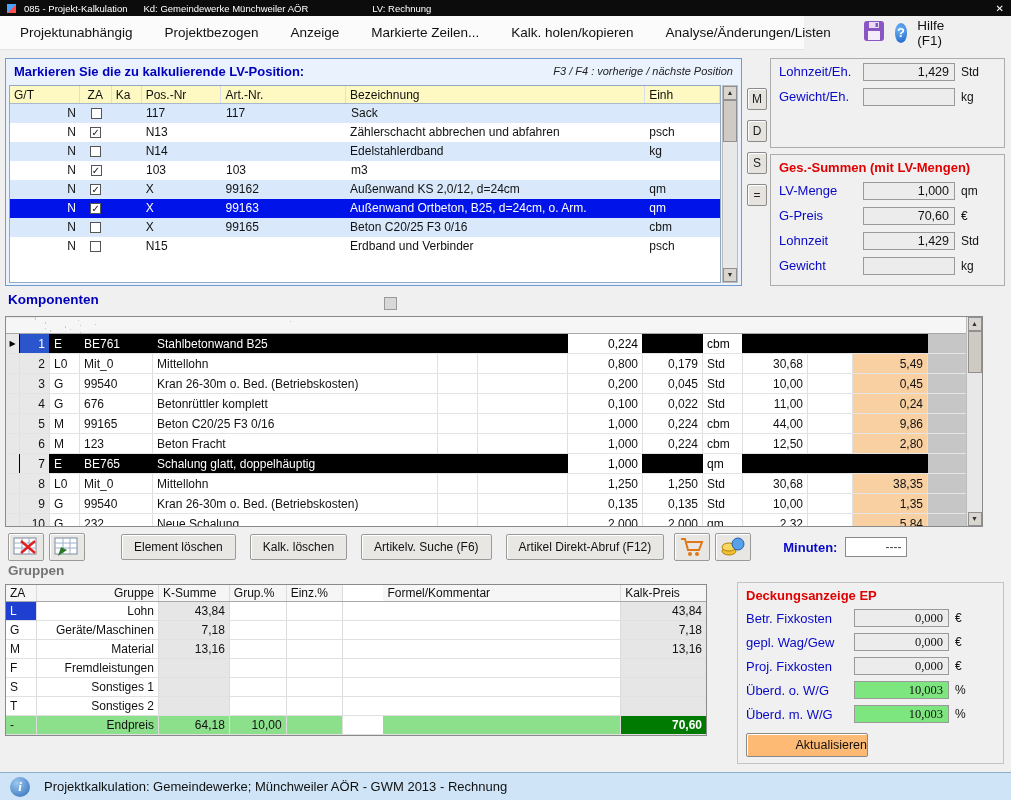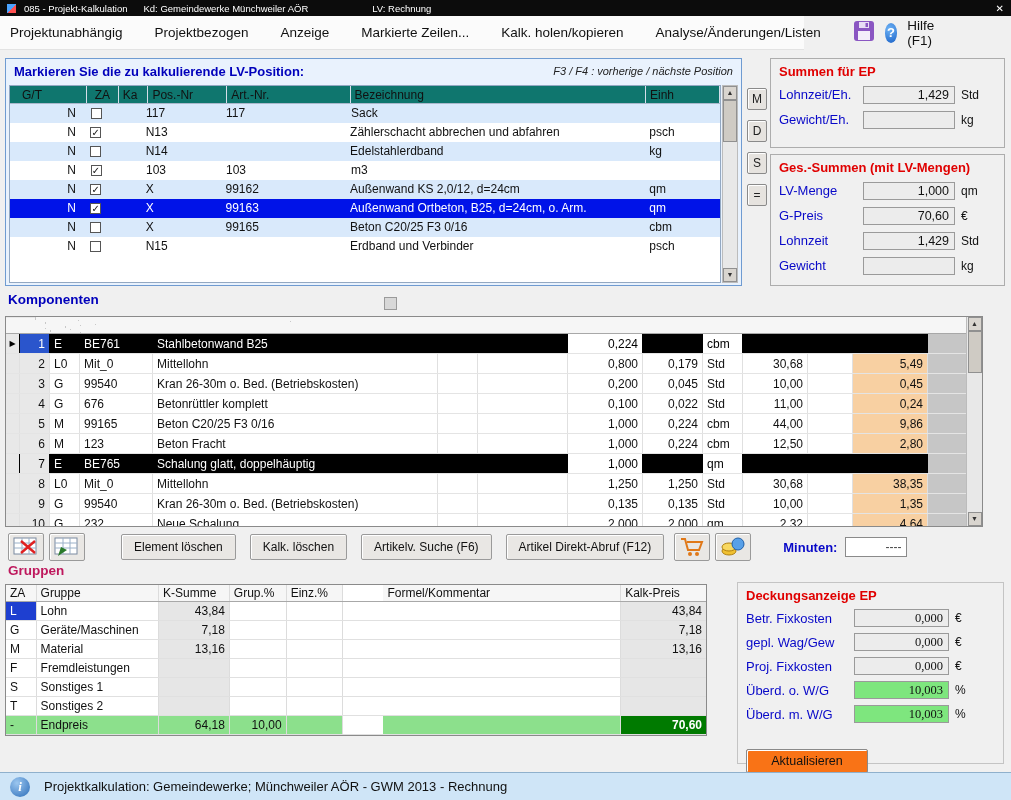--- a/index.html
+++ b/index.html
@@ -7,37 +7,37 @@
   body{position:relative;background:#f0f0f0;font-family:"Liberation Sans",sans-serif;font-size:12px;color:#111;overflow:hidden;}
 
   
   .titlebar{position:absolute;left:0;top:0;width:1011px;height:16px;background:#0c0c0c;color:#fff;display:flex;align-items:center;gap:8px;padding:0 7px;font-size:9.5px;}
   .app-icon{width:9px;height:9px;background:linear-gradient(135deg,#4aa3ff 55%,#ff5050 45%);flex:0 0 auto;}
   .tb-kd{margin-left:8px;}
   .tb-lv{margin-left:56px;}
   .tb-close{margin-left:auto;font-size:10px;cursor:default;}
 
   
-  .menubar{position:absolute;left:0;top:16px;width:804px;height:34px;background:#fbfbfb;border-bottom:1px solid #e3e3e3;display:flex;align-items:center;padding:0 10px;font-size:13.5px;}
+  .menubar{position:absolute;left:0;top:16px;width:804px;height:34px;background:#fbfbfb;border-bottom:1px solid #e3e3e3;display:flex;align-items:center;padding:0 20px;font-size:13.5px;}
   #menu-items{display:flex;align-items:center;}
   .menu-item{margin-right:32px;cursor:default;white-space:nowrap;}
   .mb-right{margin-left:auto;display:flex;align-items:center;gap:10px;}
   .help-circle{width:20px;height:20px;border-radius:50%;background:radial-gradient(circle at 35% 30%,#6db2f5,#1b63c8);color:#fff;font-weight:bold;text-align:center;line-height:20px;font-size:13px;}
   .help-label{font-size:13.5px;}
 
   
   .lv-panel{position:absolute;left:5px;top:58px;width:737px;height:228px;background:#e9f2fd;border:1px solid #6f9bd1;}
   .lv-head{height:24px;display:flex;align-items:center;padding:0 8px;}
   .lv-title{color:#0000bb;font-weight:bold;font-size:13px;}
   .lv-hint{margin-left:auto;font-style:italic;font-size:11px;color:#222;}
   .lv-table{position:absolute;left:3px;top:26px;width:712px;height:198px;background:#fff;border:1px solid #93a8c2;overflow:hidden;}
   .lv-row{display:flex;height:19px;line-height:19px;}
   .lv-row.alt{background:#d9e9fb;}
   .lv-row.sel{background:#0013e8;color:#fff;}
-  .lv-header{height:18px;line-height:18px;border-bottom:1px solid #aab8cc;background:#0f766e;padding-left:8px;}
+  .lv-header{height:18px;line-height:18px;border-bottom:1px solid #aab8cc;background:#fef9c3;}
   .c{overflow:hidden;white-space:pre;padding:0 4px;}
   .lv-header .c{text-align:left;border-right:1px solid #d5deea;}
   .lv-gt{width:70px;text-align:right;}
   .lv-za{width:32px;display:flex;align-items:center;justify-content:center;}
   .lv-ka{width:30px;}
   .lv-pos{width:80px;}
   .lv-art{width:125px;}
   .lv-bez{width:300px;}
   .lv-einh{width:75px;}
   .lv-header .lv-gt{text-align:left;}
@@ -98,43 +98,43 @@
   
   .toolbar{position:absolute;left:8px;top:533px;width:998px;height:28px;display:flex;align-items:center;overflow:hidden;}
   .ibtn{width:36px;height:28px;background:#e9e7e4;border:1px solid #9a9a9a;border-radius:2px;display:flex;align-items:center;justify-content:center;box-shadow:inset 1px 1px 0 #fff;flex:0 0 auto;}
   .ibtn + .ibtn{margin-left:5px;}
   .tbtn{height:26px;background:#e9e7e4;border:1px solid #9a9a9a;border-radius:2px;font-size:12px;padding:0 12px;line-height:24px;box-shadow:inset 1px 1px 0 #fff;white-space:nowrap;flex:0 0 auto;}
   .m36{margin-left:36px;} .m14{margin-left:14px;} .m20{margin-left:20px;} .m10{margin-left:10px;}
   .minuten-label{color:#0808c8;font-weight:bold;font-size:13px;margin-left:32px;white-space:nowrap;}
   .minuten-input{width:62px;height:20px;background:#fff;border:1px solid #8a8a8a;margin-left:8px;text-align:right;padding:0 5px;line-height:18px;color:#444;flex:0 0 auto;}
 
   
-  .grp-label{position:absolute;left:8px;top:563px;color:#be185d;font-weight:bold;font-size:13.5px;}
+  .grp-label{position:absolute;left:8px;top:563px;color:#737373;font-weight:bold;font-size:13.5px;}
   .grp-table{position:absolute;left:5px;top:584px;width:702px;border:1px solid #8a8a8a;background:#fff;}
   .g-row{display:flex;height:19px;line-height:19px;border-bottom:1px solid #e0e0e0;background:#fff;}
   .g-row .c{border-right:1px solid #dcdcdc;}
   .g-header{height:17px;line-height:17px;border-bottom:1px solid #a8a8a8;}
   .g-header .c{background:#f6f6f6;}
   .g-za{width:32px;}
-  .g-gruppe{width:130px;}
+  .g-gruppe{width:130px;text-align:right;}
   .g-ksumme{width:75px;background:#e6e6e6;}
   .g-grup{width:60px;}
   .g-einz{width:60px;}
   .g-formel{width:253px;margin-left:40px;}
   .g-kalk{width:90px;background:#e6e6e6;border-right:none!important;}
   .g-za.zsel{background:#1e3fd0;color:#fff;}
   .g-row.end .c{background:#8ce08c;}
   .g-row.end .g-kalk.dg{background:#007a00;color:#fff;font-weight:bold;}
 
   
   .deckung{left:737px;top:582px;width:267px;height:182px;border:1px solid #c4c4c4;}
   .deckung .frow{height:24px;}
   .deckung .flabel{width:108px;}
   .deckung .fbox{width:95px;font-family:Liberation Serif, serif;}
-  .aktualisieren{margin:23px 0 0 8px;width:122px;height:24px;background:#f97316;border:1px solid #8a8a8a;border-radius:2px;font-size:12.5px;text-align:center;line-height:22px;box-shadow:inset 1px 1px 0 #fff;}
+  .aktualisieren{margin:7px 0 0 8px;width:122px;height:24px;background:#fdba74;border:1px solid #8a8a8a;border-radius:2px;font-size:12.5px;text-align:right;line-height:22px;box-shadow:inset 1px 1px 0 #fff;}
 
   
   .statusbar{position:absolute;left:0;top:772px;width:1011px;height:28px;background:#cfe5f7;border-top:1px solid #8fb0cc;display:flex;align-items:center;gap:14px;padding:0 10px;font-size:13px;}
   .info-icon{width:20px;height:20px;border-radius:50%;background:radial-gradient(circle at 35% 30%,#9cc7f0,#2b6cb8);color:#fff;font-style:italic;font-weight:bold;text-align:center;line-height:19px;font-family:"Liberation Serif",serif;font-size:13px;flex:0 0 auto;}
 </style>
 </head>
 <body>
 
 <div class="titlebar">
   <span class="app-icon"></span>
@@ -261,21 +261,20 @@
   </div>
 </div>
 <div class="side-btns" id="side-btns">
     <div class="side-btn">M</div>
     <div class="side-btn">D</div>
     <div class="side-btn">S</div>
     <div class="side-btn">=</div>
   </div>
 
 <div class="panel summen">
-  <div class="panel-title">Summen für EP</div>
   <div id="summen-fields">
       <div class="frow">
         <div class="flabel">Lohnzeit/Eh.</div>
         <div class="fbox">1,429</div>
         <div class="funit">Std</div>
       </div>
       <div class="frow">
         <div class="flabel">Gewicht/Eh.</div>
         <div class="fbox"></div>
         <div class="funit">kg</div>
@@ -478,21 +477,21 @@
         <div class="c k-za">G</div>
         <div class="c k-art">232</div>
         <div class="c k-bez">Neue Schalung</div>
         <div class="c k-zuw"></div>
         <div class="c k-formel"></div>
         <div class="c k-menge num">2,000</div>
         <div class="c k-emenge num">2,000</div>
         <div class="c k-einh">qm</div>
         <div class="c k-epreis num">2,32</div>
         <div class="c k-zuab num"></div>
-        <div class="c k-gpreis num peach">4,64</div>
+        <div class="c k-gpreis num peach">5,84</div>
         <div class="c k-fill"></div>
       </div>
     </div>
   <div class="komp-scroll">
     <div class="sb-btn">▲</div>
     <div class="sb-thumb"></div>
     <div class="sb-spacer"></div>
     <div class="sb-btn">▼</div>
   </div>
 </div>

